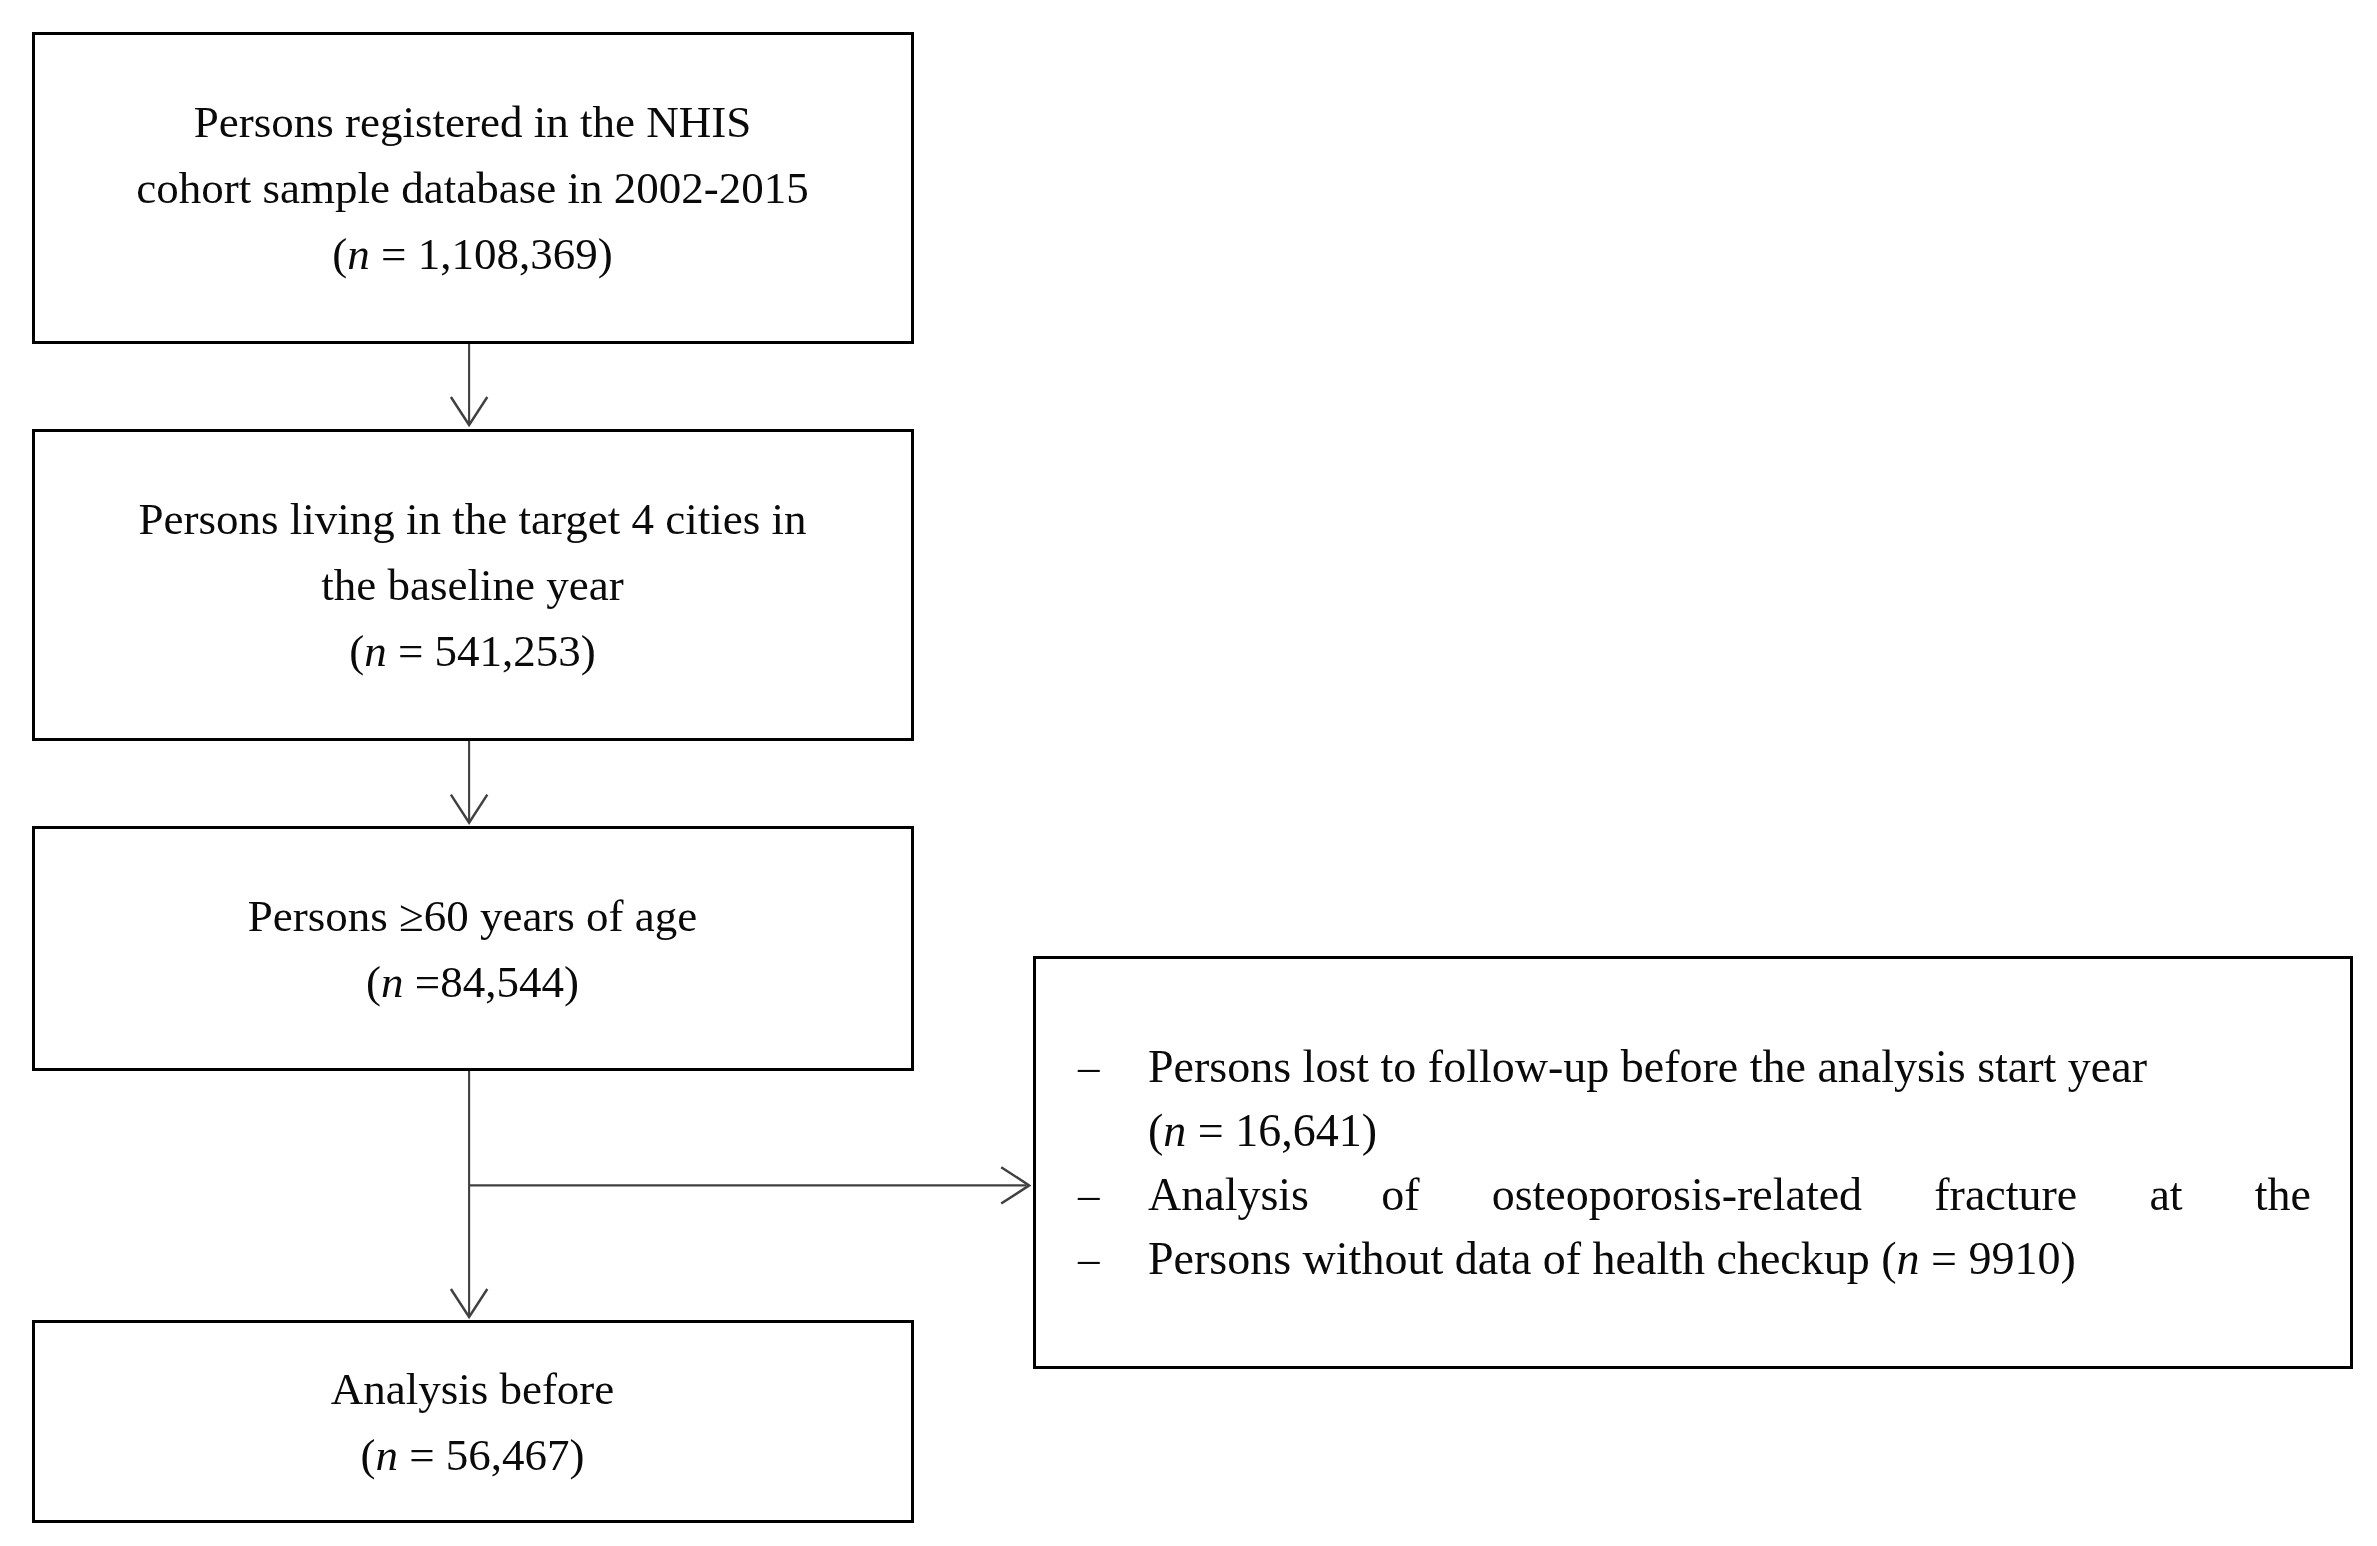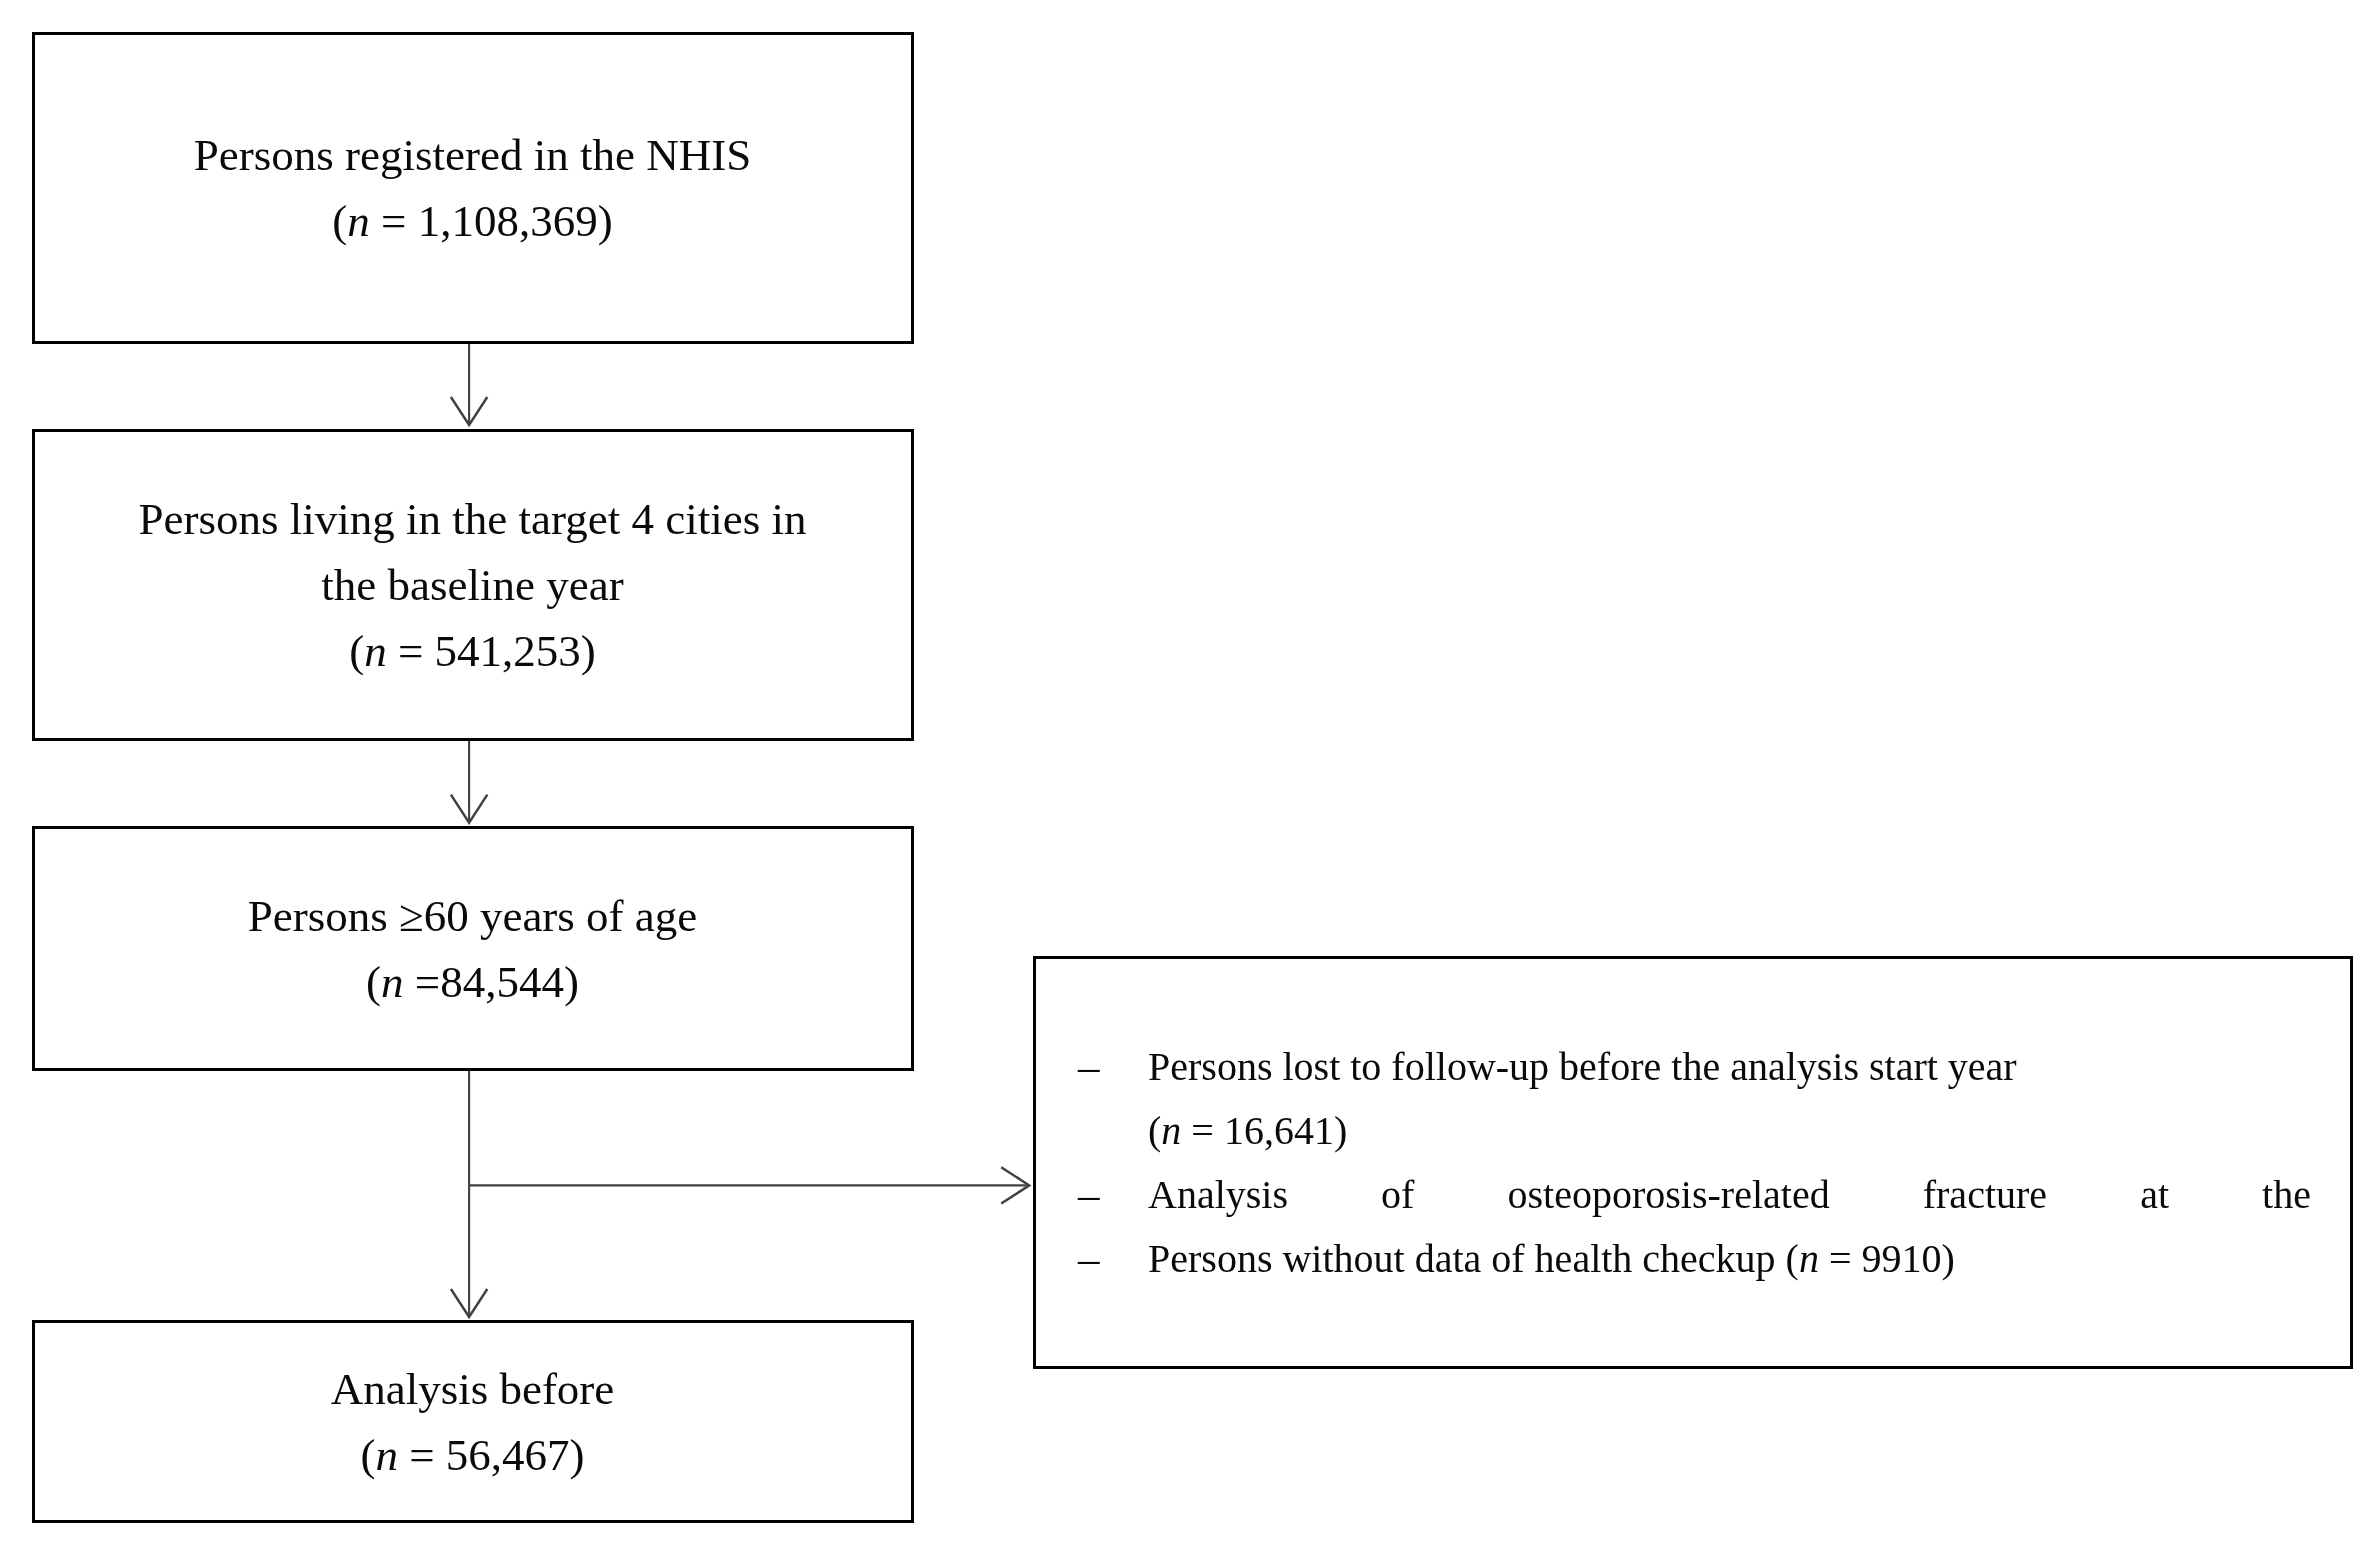--- a/index.html
+++ b/index.html
@@ -61,21 +61,21 @@
   .dash {
     flex: 0 0 70px;
     font-size: 43px;
     line-height: 64px;
   }
   .itext {
     flex: 1 1 auto;
     min-width: 0;
   }
   .iline {
-    font-size: 40px;
+    font-size: 46px;
     line-height: 64px;
   }
   .iline.just {
     text-align: justify;
     text-align-last: justify;
   }
   i { font-style: italic; }
 </style>
 </head>
 <body>
@@ -100,20 +100,21 @@
     </g>
 
     <g stroke="#404040" fill="none">
       <line x1="670" y1="1693" x2="1466" y2="1693" stroke-width="3"></line>
       <polyline points="1430,1667 1470,1693 1430,1719" stroke-width="3.5"></polyline>
     </g>
   </svg>
 
   <div class="box flowbox" style="top:31.5px;height:312px">
     <div class="tline">Persons registered in the NHIS</div>
+    <div class="tline">cohort sample database in 2002-2015</div>
     <div class="tline">(<i>n</i> = 1,108,369)</div>
   </div>
 
   <div class="box flowbox" style="top:429px;height:312px">
     <div class="tline">Persons living in the target 4 cities in</div>
     <div class="tline">the baseline year</div>
     <div class="tline">(<i>n</i> = 541,253)</div>
   </div>
 
   <div class="box flowbox" style="top:826px;height:245px">

